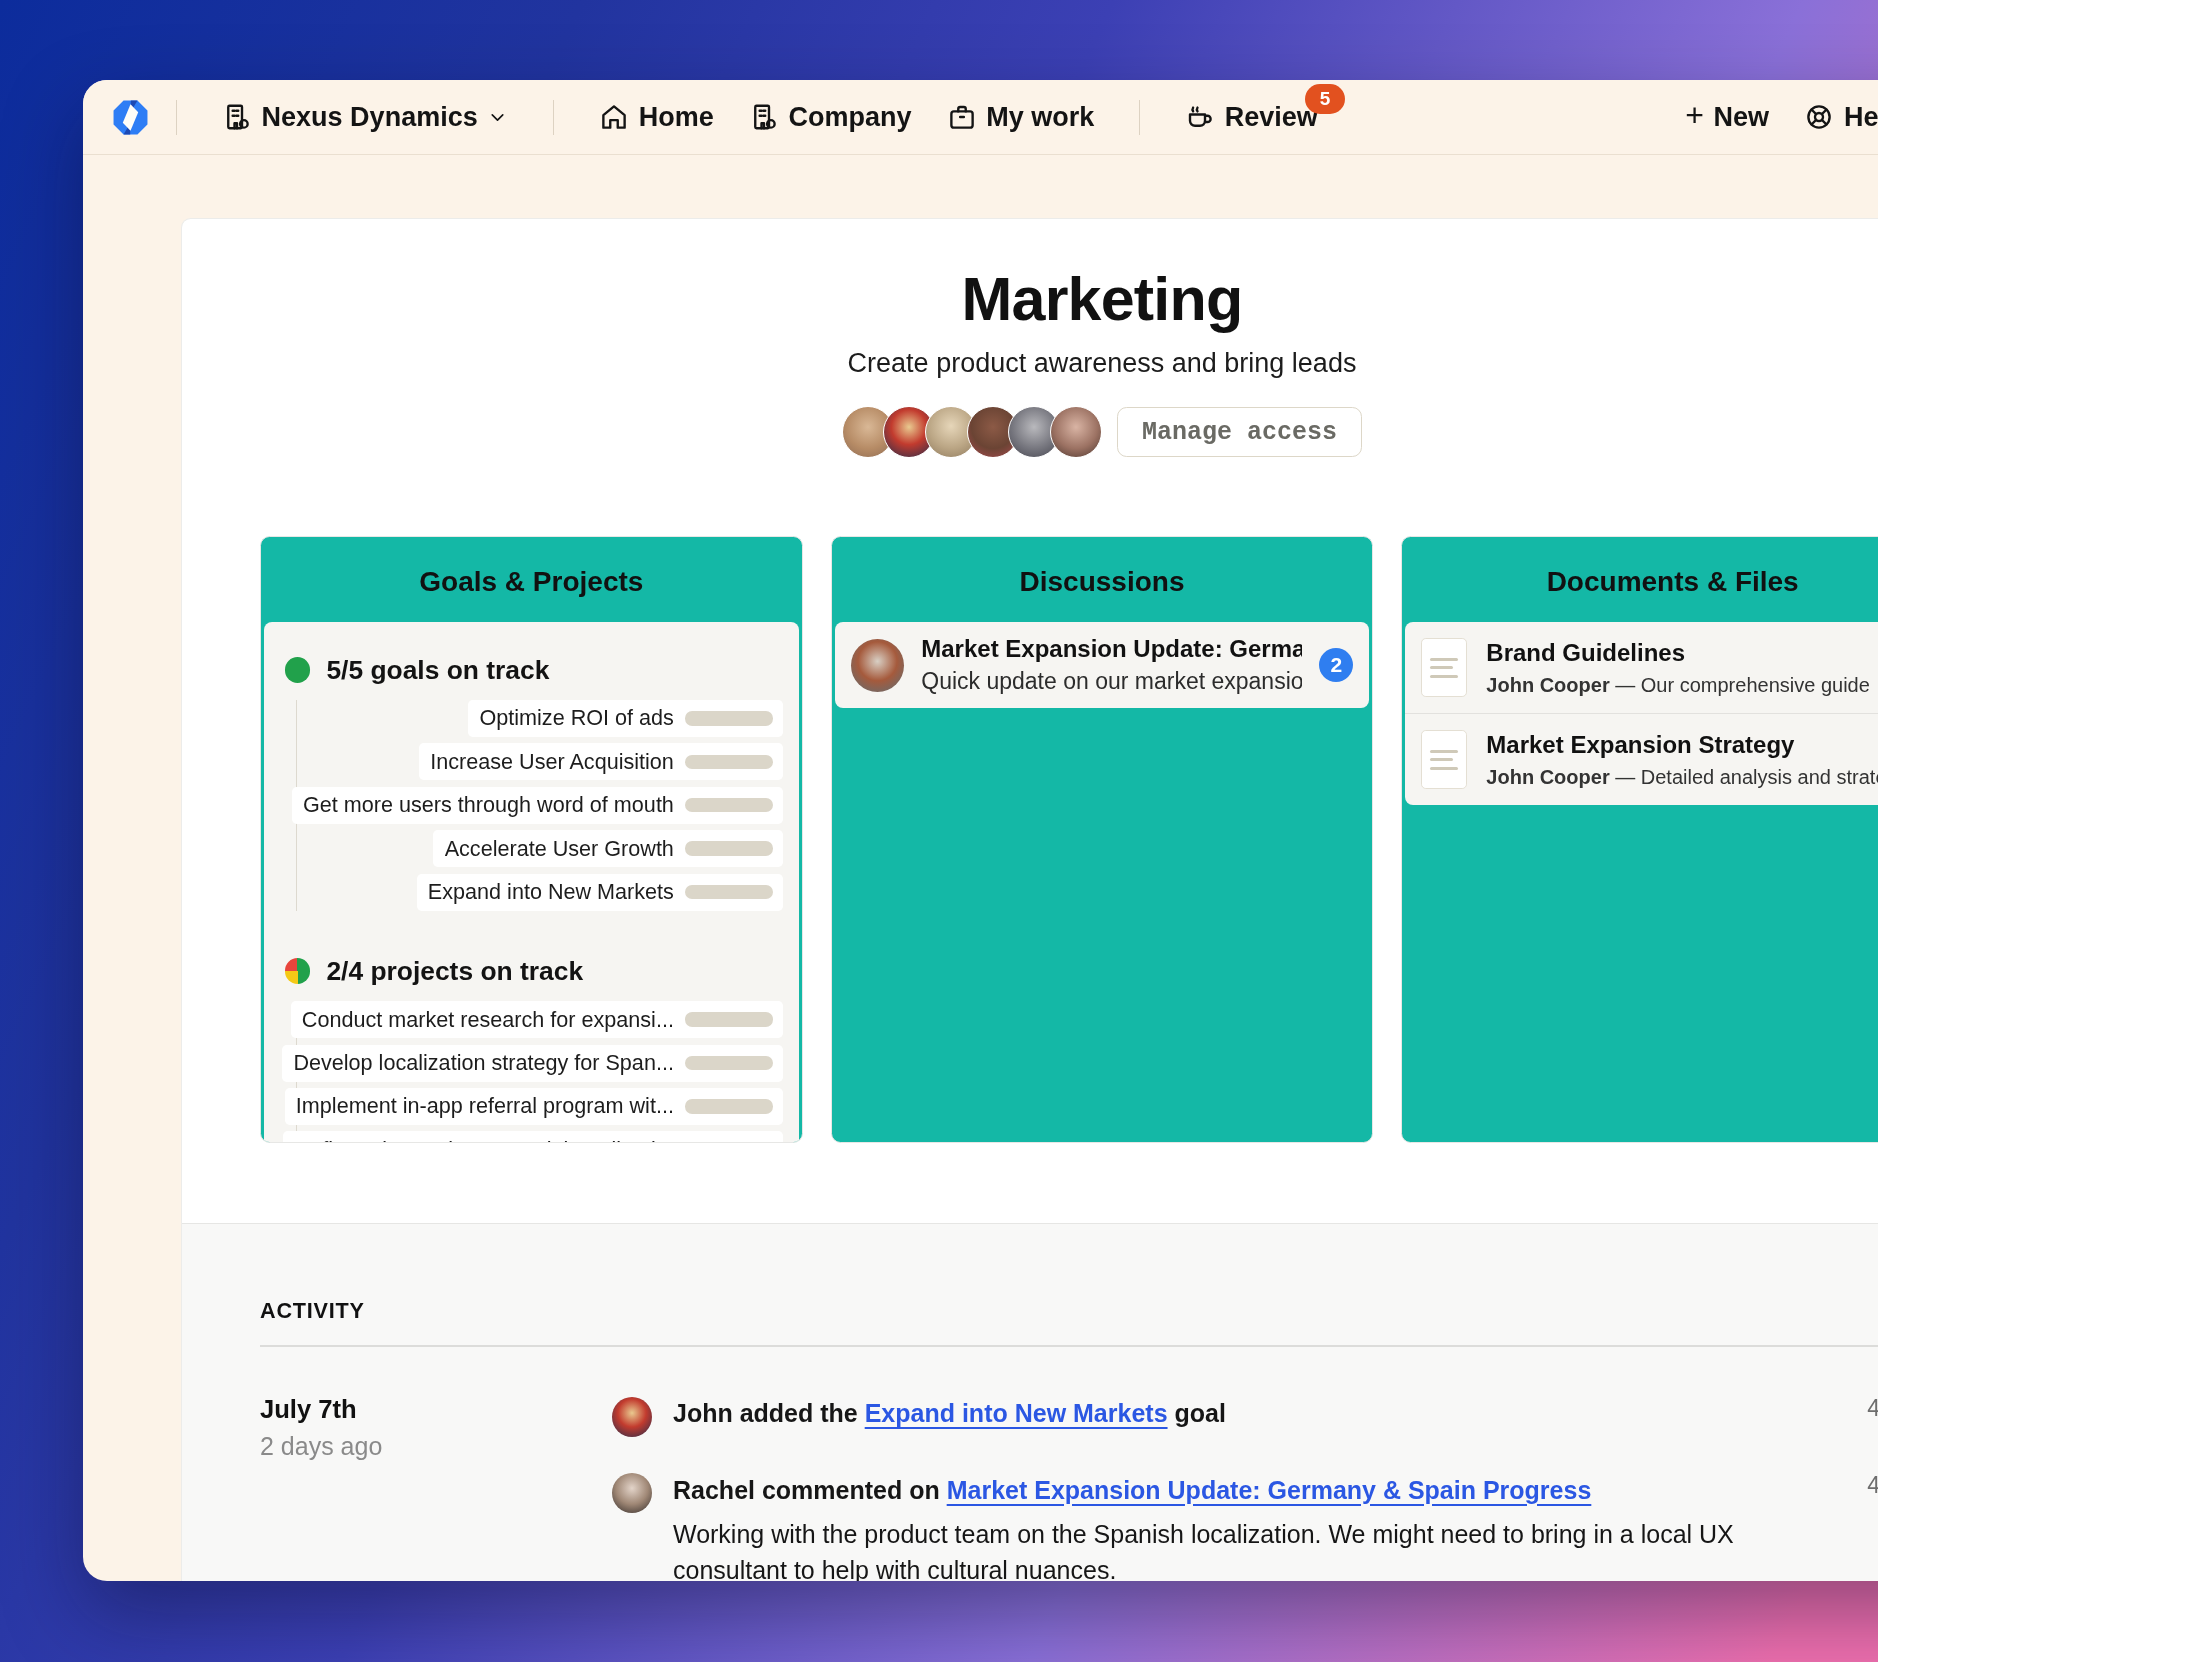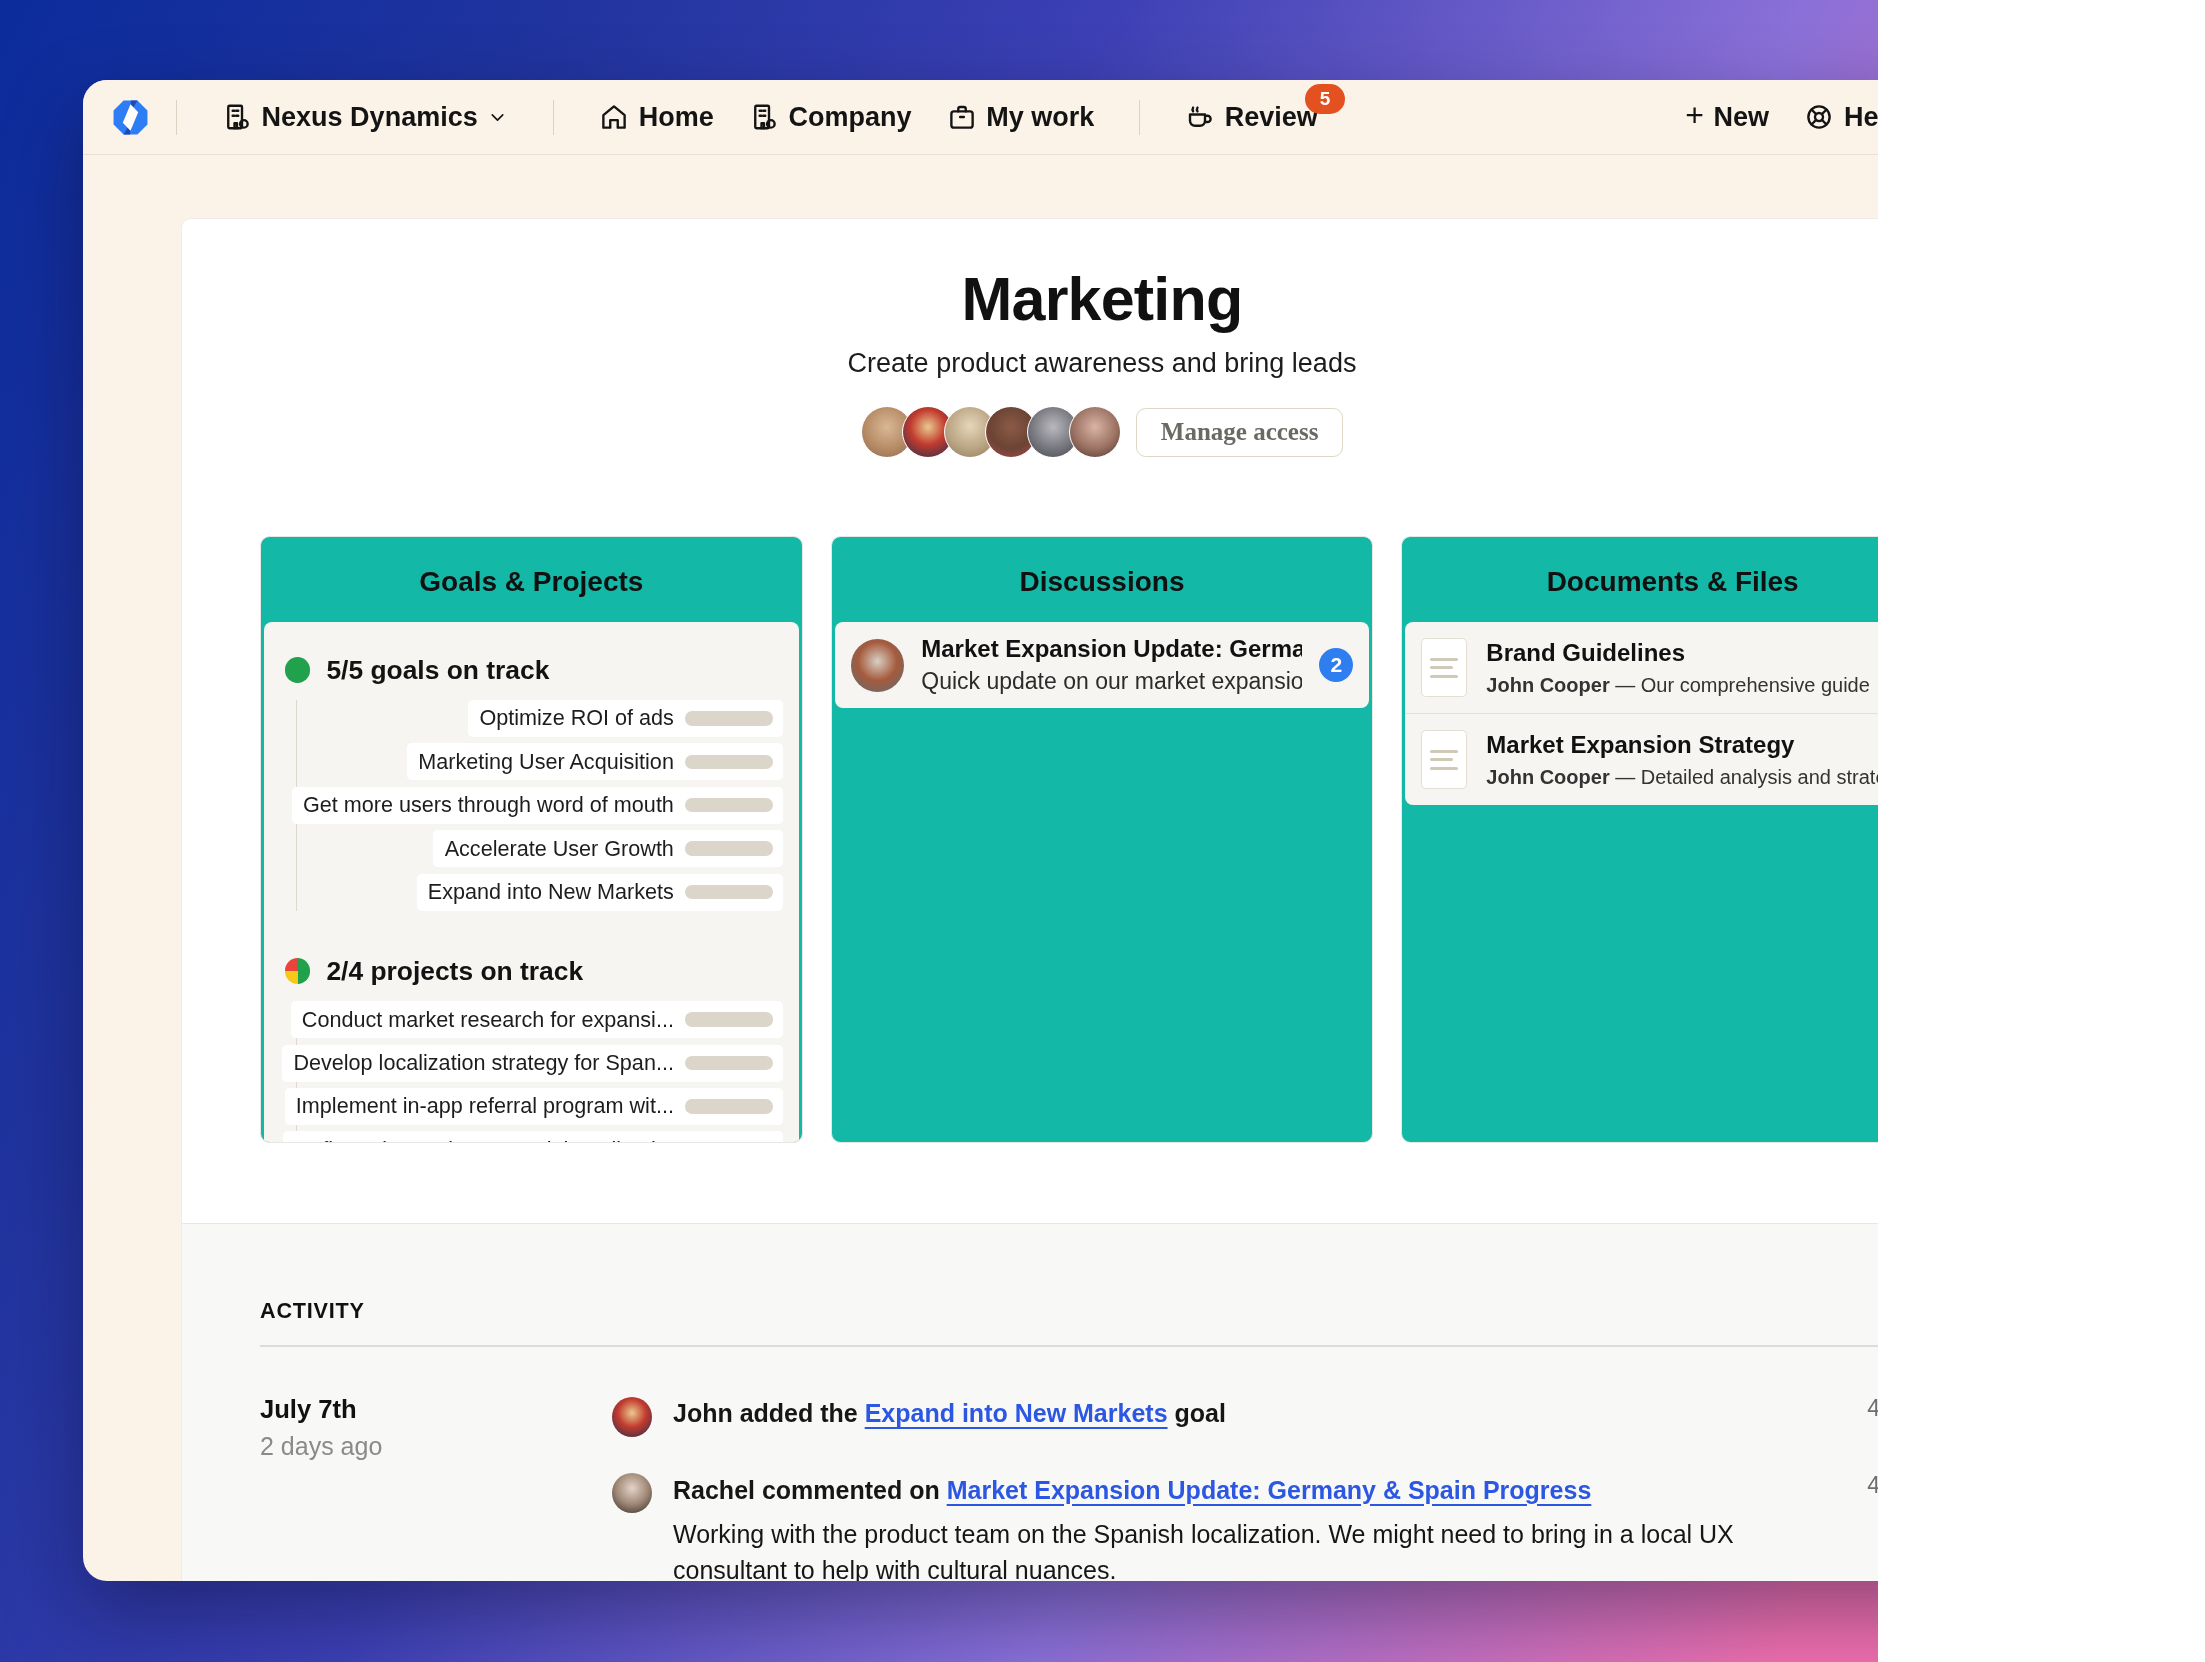--- a/index.html
+++ b/index.html
@@ -42,21 +42,21 @@
   .hero-row{margin-top:27px;display:flex;align-items:center;gap:22.4px;}
   .avatars{display:flex;}
   .av{width:50px;height:50px;border-radius:50%;border:1.6px solid #fff;margin-right:-10.4px;}
   .av1{background:radial-gradient(circle at 50% 40%,#d9b896 0%,#b78c66 55%,#8d6a52 100%);}
   .av2{background:radial-gradient(circle at 50% 40%,#e9c98f 0%,#c23b2e 45%,#1e2c4e 100%);}
   .av3{background:radial-gradient(circle at 50% 38%,#e6d6b9 0%,#bba685 55%,#8f7a5d 100%);}
   .av4{background:radial-gradient(circle at 50% 40%,#8c5a46 0%,#6b4434 55%,#aa4a50 100%);}
   .av5{background:radial-gradient(circle at 50% 40%,#b9b9bd 0%,#77777f 55%,#44444e 100%);}
   .av6{background:radial-gradient(circle at 50% 40%,#d9b4a4 0%,#9c7263 55%,#4a342c 100%);}
   .manage-btn{background:#fff;border:1.6px solid #ddd7c8;border-radius:9.6px;padding:9.6px 24px;
-    font-size:25px;font-weight:700;color:#6a6a64;cursor:pointer;font-family:Liberation Serif, serif;margin-left:3.2px;}
+    font-size:25px;font-weight:700;color:#6a6a64;cursor:pointer;font-family:Liberation Mono, monospace;margin-left:3.2px;}
 
   
   .cols{display:flex;gap:28px;padding:0 78px;margin-top:78px;height:607px;flex:0 0 607px;}
   .panel{flex:1;background:#14b8a6;border:1.6px solid #e7e7e5;border-radius:9.6px;padding:0 3px;overflow:hidden;}
   .panel-title{text-align:center;font-size:28px;font-weight:800;color:#111;margin:29px 0 24px;}
   .graybox{background:#f6f5f2;border-radius:8px;padding:21px 16px 24px;}
 
   .sec-head{display:flex;align-items:center;gap:16px;margin:11.2px 0 14.4px 4.8px;}
   .dot{width:25.6px;height:25.6px;border-radius:50%;background:#21a14b;flex:0 0 25.6px;}
   .pie{width:25.6px;height:25.6px;border-radius:50%;flex:0 0 25.6px;
@@ -235,21 +235,21 @@
               <div class="sec-head">
                 <span class="dot"></span>
                 <span class="sec-label">5/5 goals on track</span>
               </div>
               <div class="sec-items">
                 <div class="g-item">
                   <span class="g-text">Optimize ROI of ads</span>
                   <span class="bar"><span class="bar-fill fill-green" style="width: 30%;"></span></span>
                 </div>
                 <div class="g-item">
-                  <span class="g-text">Marketing User Acquisition</span>
+                  <span class="g-text">Increase User Acquisition</span>
                   <span class="bar"><span class="bar-fill fill-green" style="width: 45%;"></span></span>
                 </div>
                 <div class="g-item">
                   <span class="g-text">Get more users through word of mouth</span>
                   <span class="bar"><span class="bar-fill fill-green" style="width: 28%;"></span></span>
                 </div>
                 <div class="g-item">
                   <span class="g-text">Accelerate User Growth</span>
                   <span class="bar"><span class="bar-fill fill-green" style="width: 28%;"></span></span>
                 </div>

